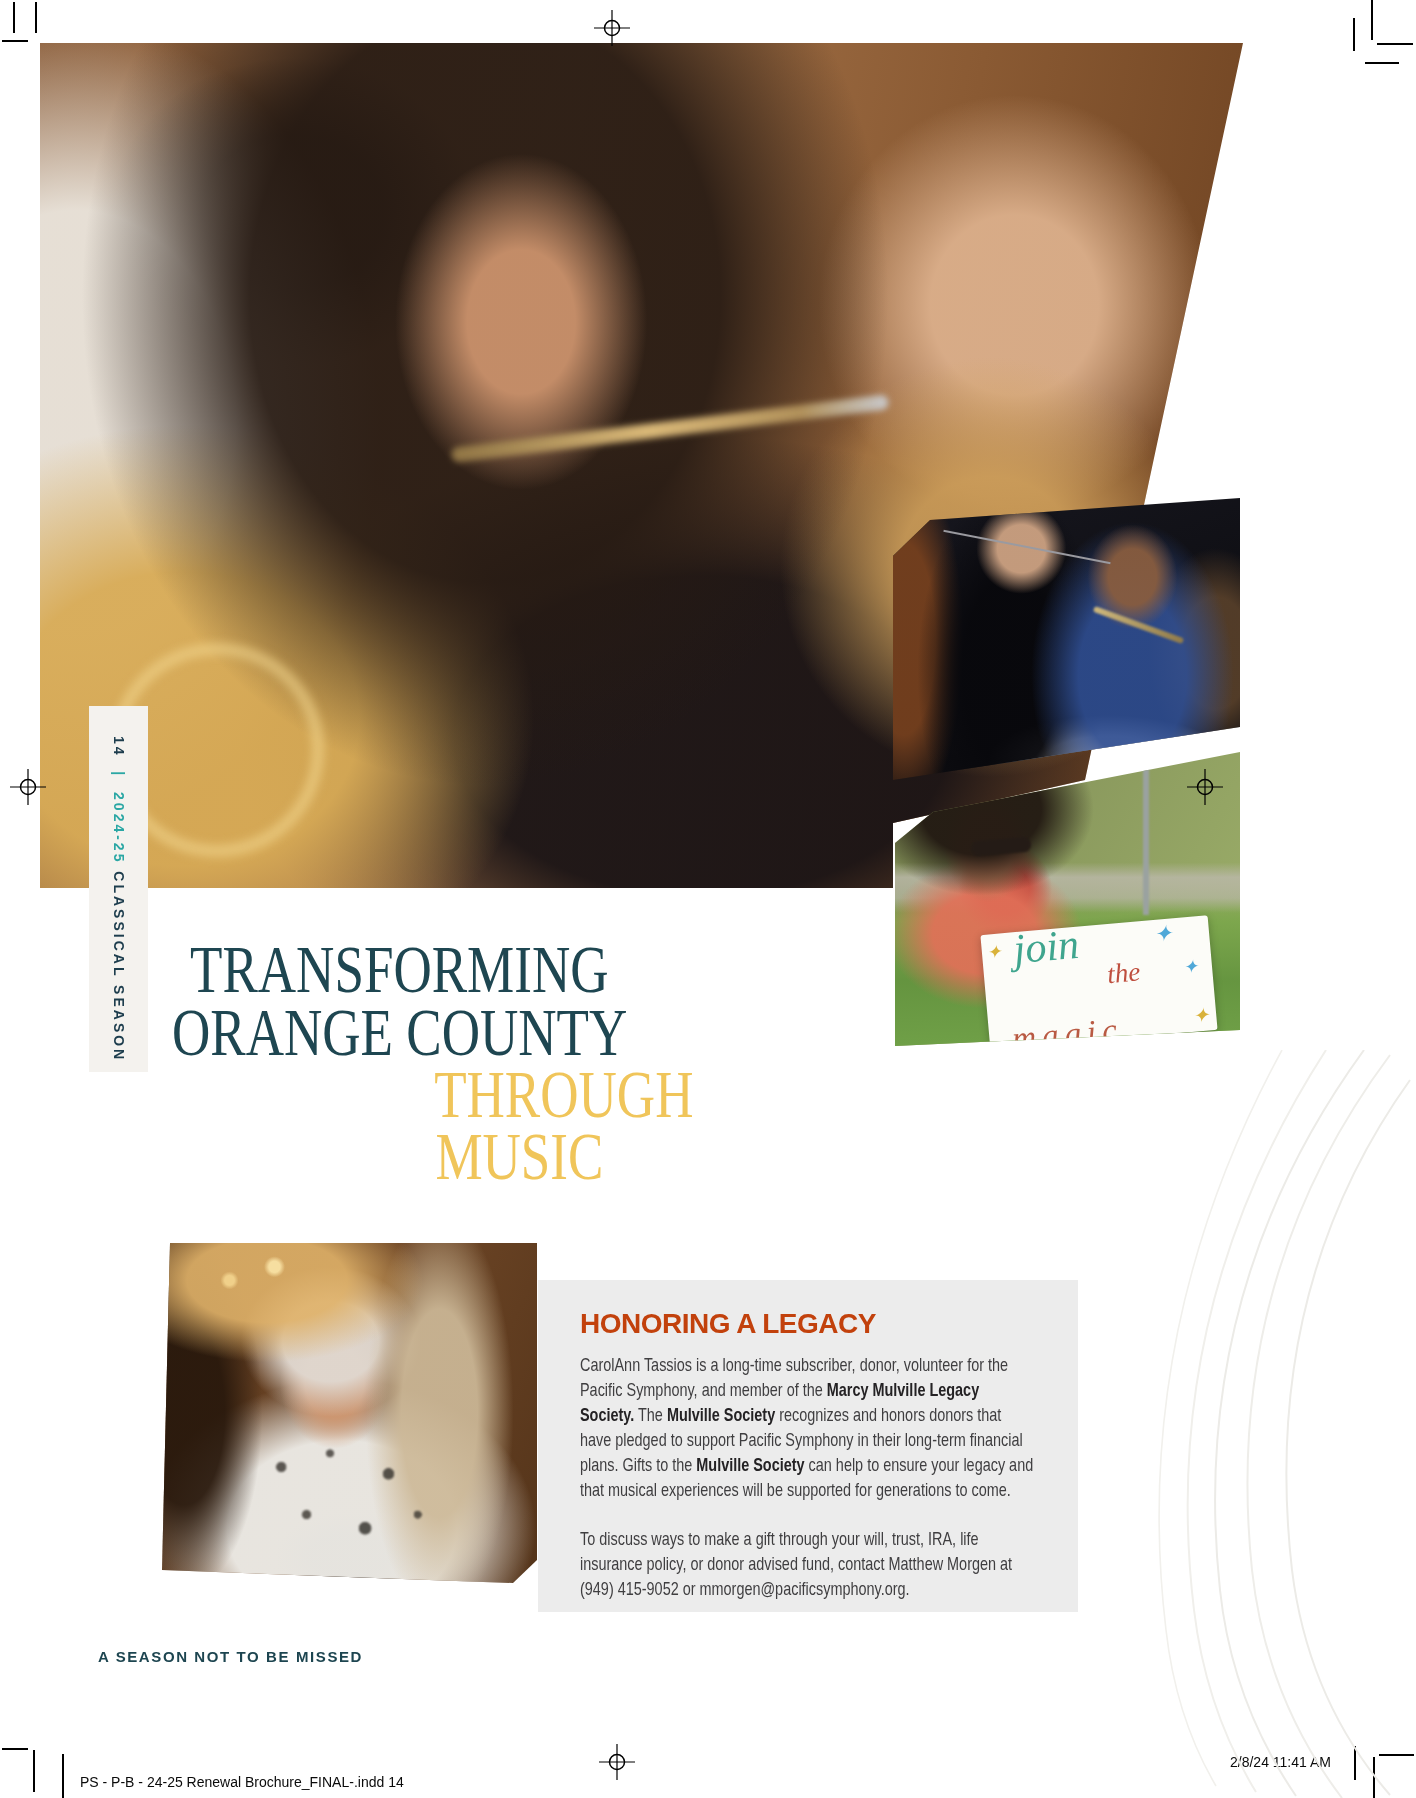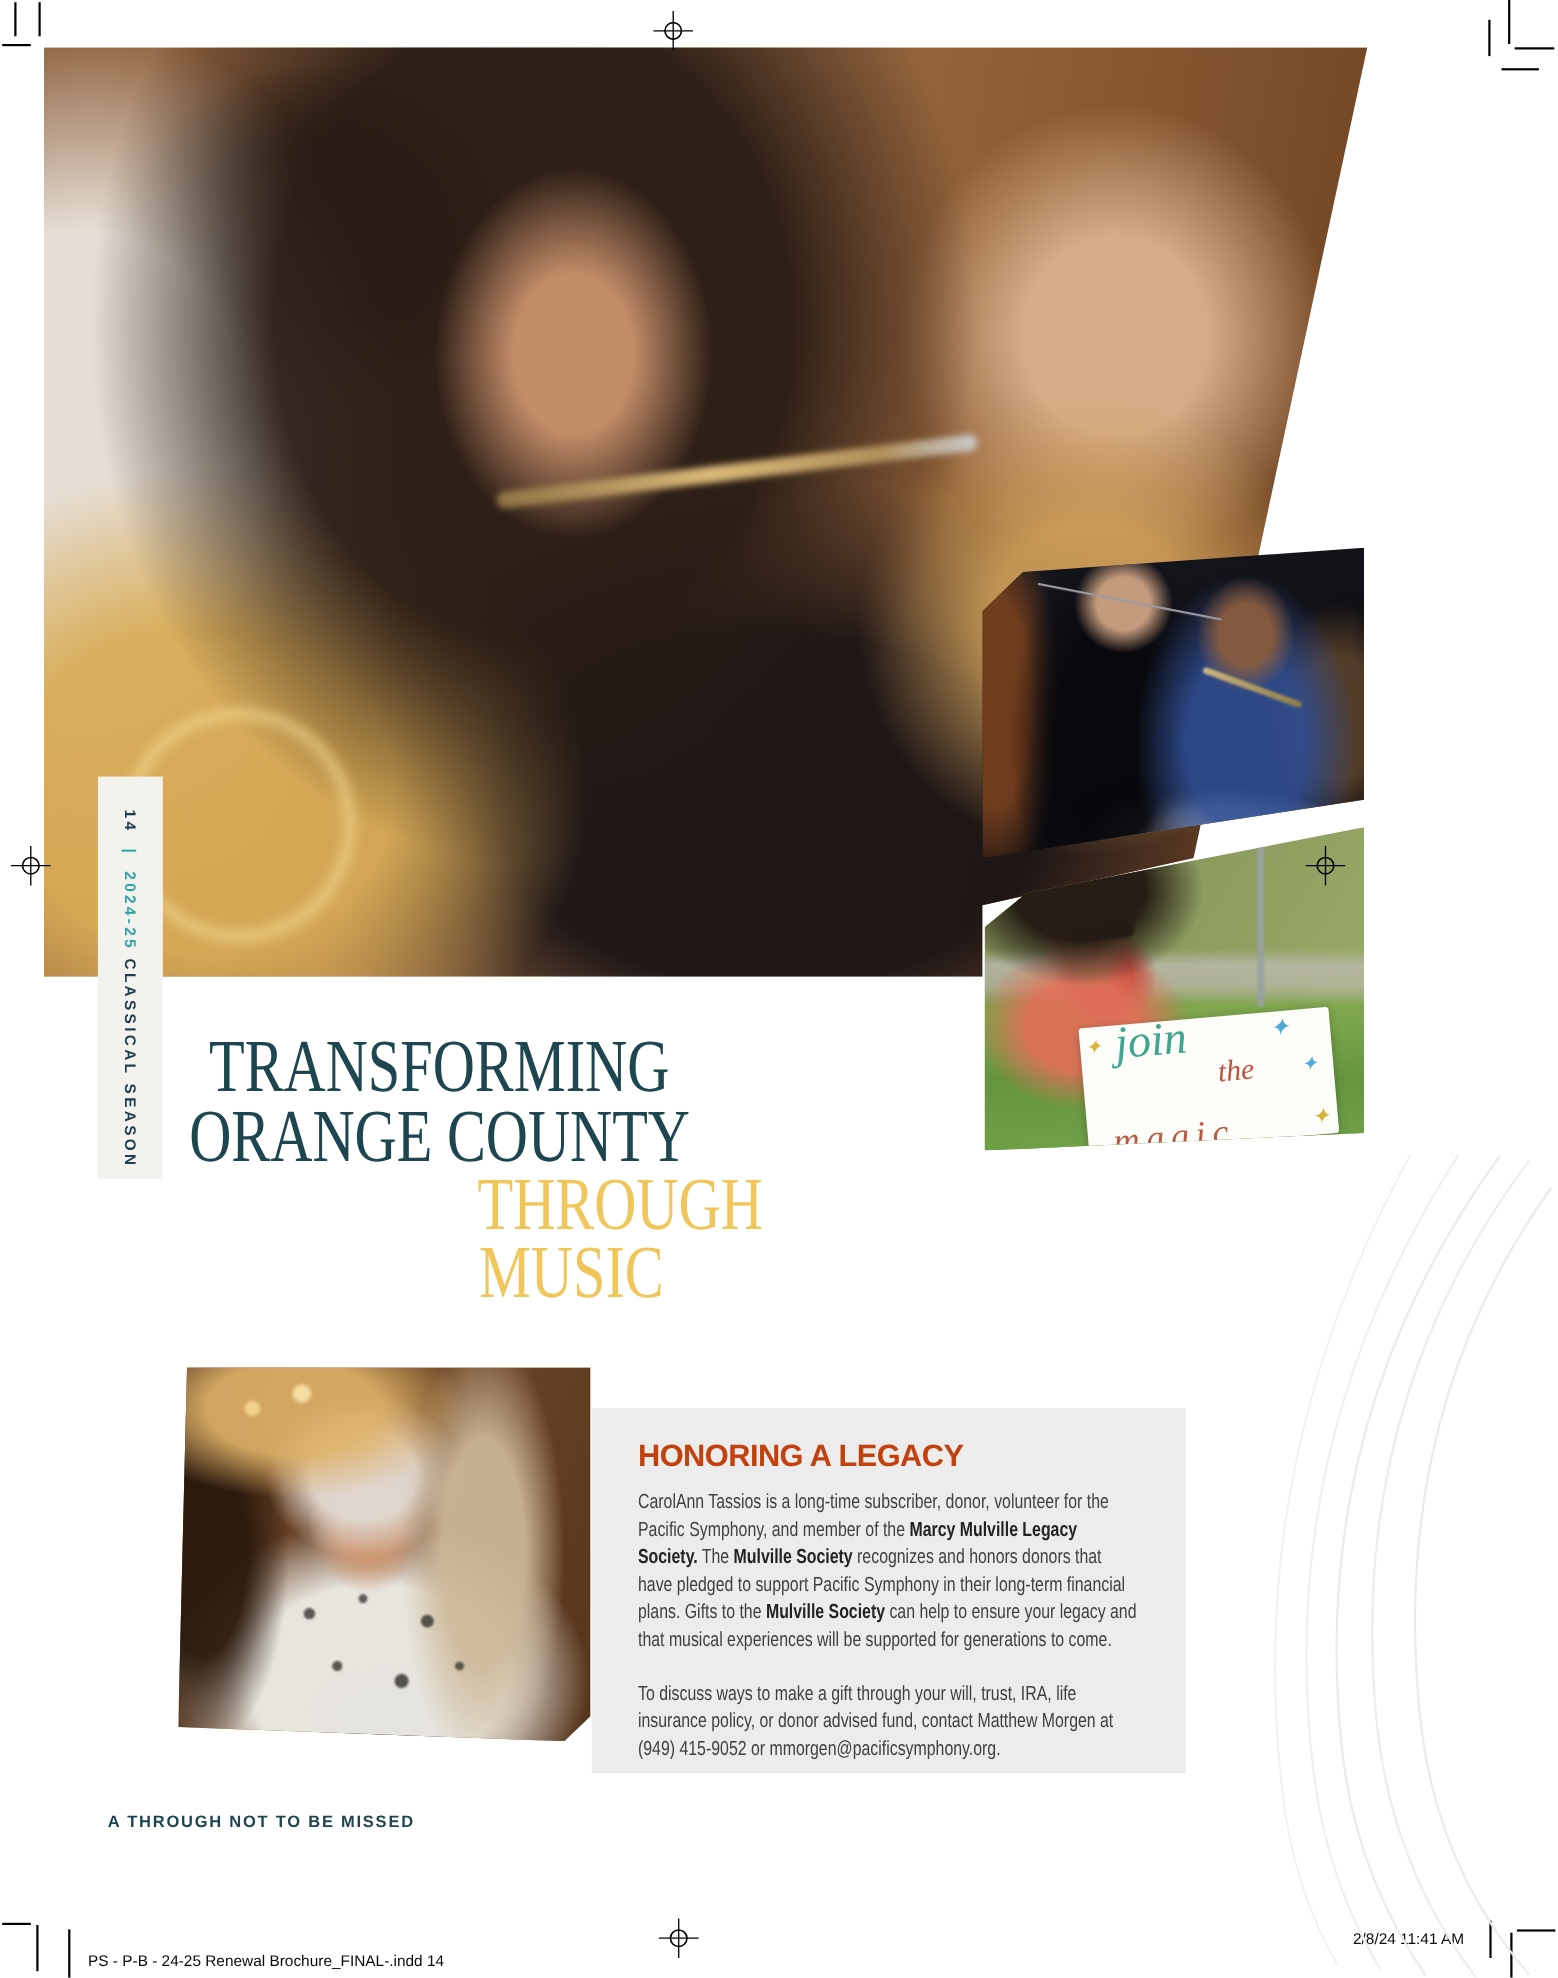--- a/index.html
+++ b/index.html
@@ -178,21 +178,21 @@
 <div class="title-line tl-right title-accent" style="right:813px;top:1122px;">MUSIC</div>
 
 <div class="abs legacy-box">
   <div class="legacy-heading">HONORING A LEGACY</div>
   <div class="legacy-body">
     <p style="margin:0;"><span>CarolAnn Tassios is a long-time subscriber, donor, volunteer for the Pacific Symphony, and member of the </span><span class="b">Marcy Mulville Legacy Society.</span><span> The </span><span class="b">Mulville Society</span><span> recognizes and honors donors that have pledged to support Pacific Symphony in their long-term financial plans. Gifts to the </span><span class="b">Mulville Society</span><span> can help to ensure your legacy and that musical experiences will be supported for generations to come.</span></p>
     <p class="legacy-p2" style="margin-bottom:0;">To discuss ways to make a gift through your will, trust, IRA, life insurance policy, or donor advised fund, contact Matthew Morgen at (949) 415-9052 or mmorgen@pacificsymphony.org.</p>
   </div>
 </div>
 
-<div class="abs tagline">A THROUGH NOT TO BE MISSED</div>
+<div class="abs tagline">A SEASON NOT TO BE MISSED</div>
 <div class="abs footer footer-left">PS - P-B - 24-25 Renewal Brochure_FINAL-.indd   14</div>
 <div class="abs footer footer-right">2/8/24   11:41 AM</div>
 
 <svg class="reg" style="left:592px;top:8px;" viewBox="0 0 40 40">
   <circle cx="20" cy="20" r="7.5" fill="none" stroke="#000" stroke-width="1.5"></circle>
   <line x1="20" y1="2" x2="20" y2="38" stroke="#000" stroke-width="1.2"></line>
   <line x1="2" y1="20" x2="38" y2="20" stroke="#000" stroke-width="1.2"></line>
 </svg>
 <svg class="reg" style="left:8px;top:767px;" viewBox="0 0 40 40">
   <circle cx="20" cy="20" r="7.5" fill="none" stroke="#000" stroke-width="1.5"></circle>

